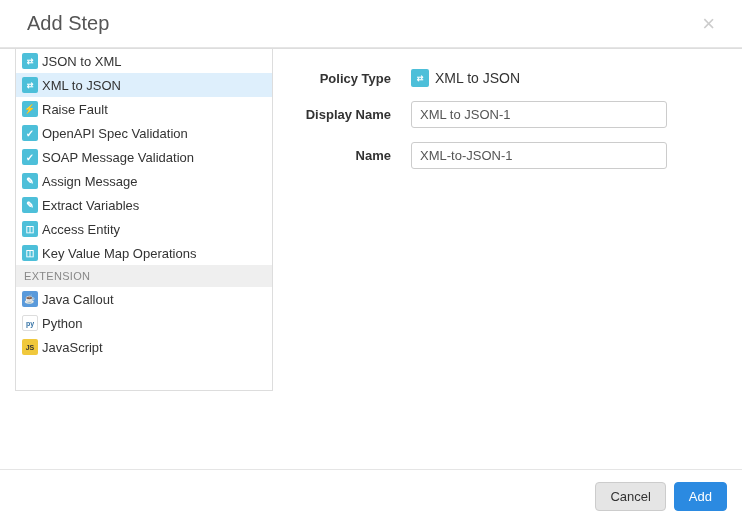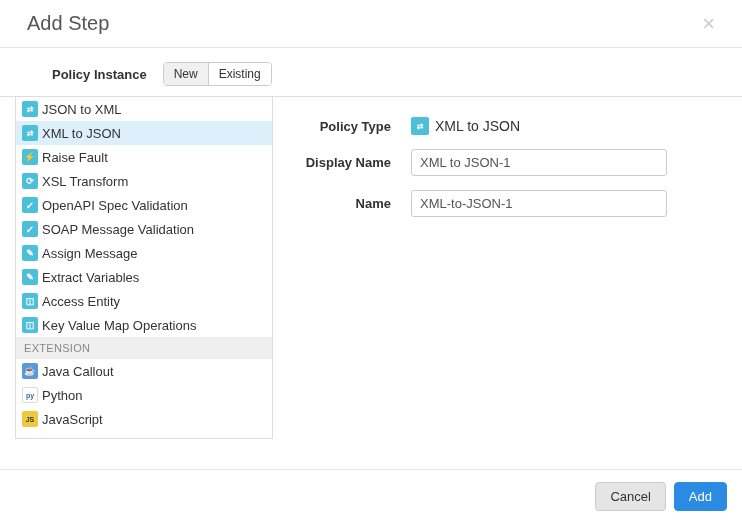--- a/index.html
+++ b/index.html
@@ -44,45 +44,34 @@
 </style>
 </head>
 <body>
 
 <div class="modal">
   <div class="modal-header">
     <h2>Add Step</h2>
     <span class="close">×</span>
   </div>
 
-  <div class="tabs-row">
-    <span class="tabs-label">Policy Instance</span>
-    <div class="segmented">
-      <button class="seg-btn active">New</button>
-      <button class="seg-btn">Existing</button>
-    </div>
-  </div>
 
   <div class="content">
     <div class="sidebar" id="sidebar">
         <div class="policy-item">
           <span class="icon icon-swap"></span>
           <span>JSON to XML</span>
         </div>
         <div class="policy-item selected">
           <span class="icon icon-swap"></span>
           <span>XML to JSON</span>
         </div>
         <div class="policy-item">
           <span class="icon icon-warn"></span>
           <span>Raise Fault</span>
-        </div>
-        <div class="policy-item">
-          <span class="icon icon-gear"></span>
-          <span>XSL Transform</span>
         </div>
         <div class="policy-item">
           <span class="icon icon-check"></span>
           <span>OpenAPI Spec Validation</span>
         </div>
         <div class="policy-item">
           <span class="icon icon-check"></span>
           <span>SOAP Message Validation</span>
         </div>
         <div class="policy-item">

